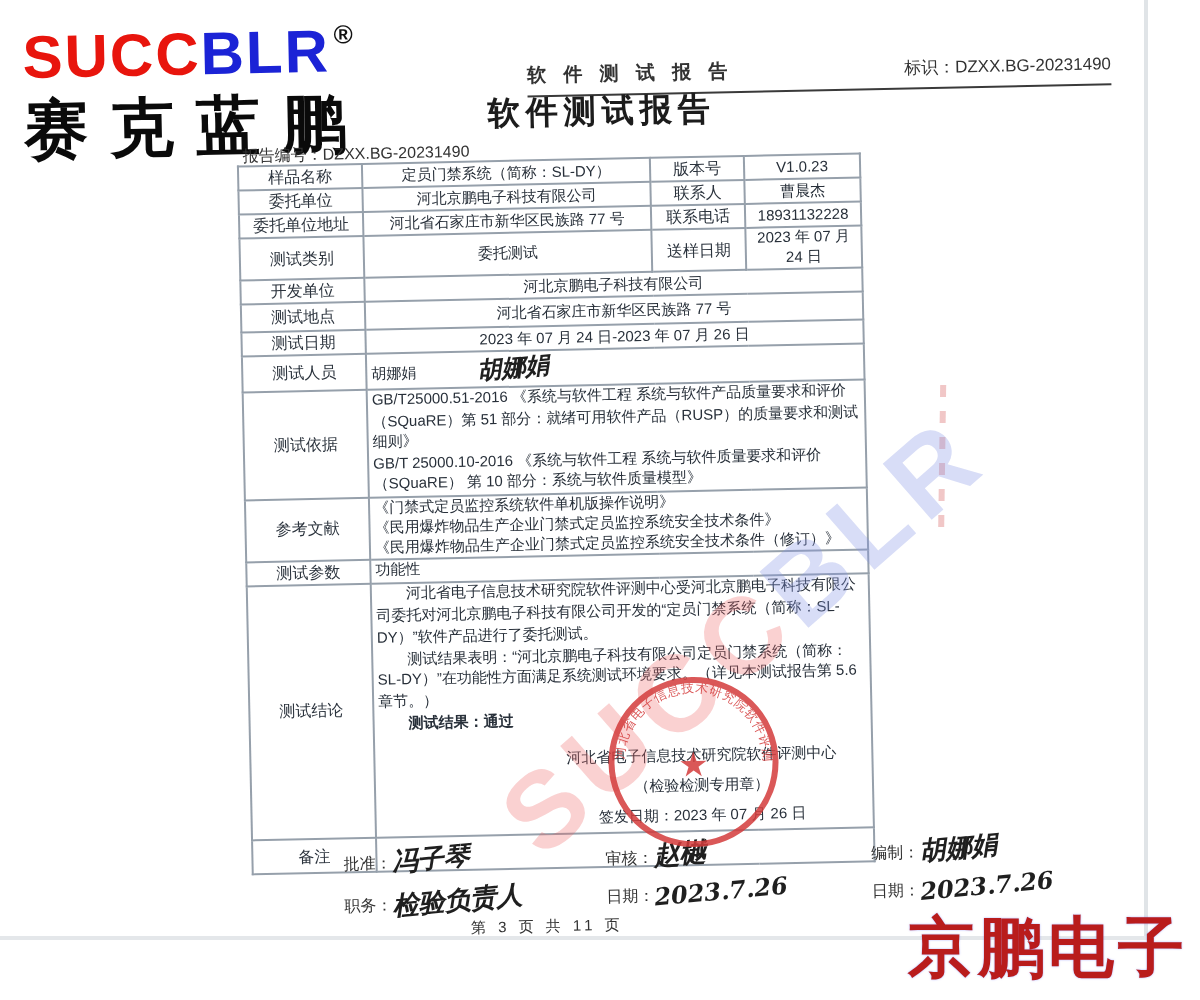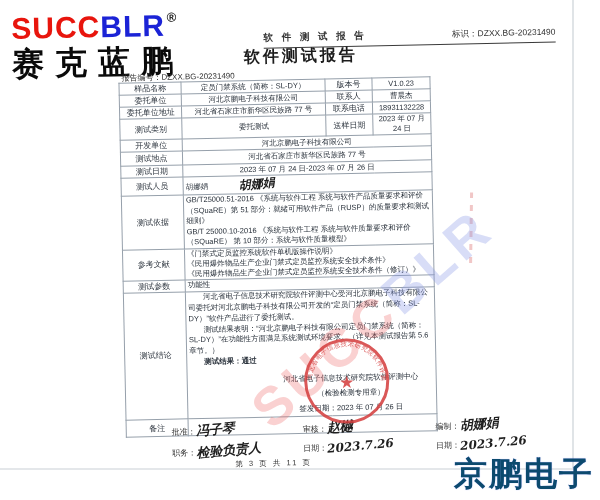--- a/index.html
+++ b/index.html
@@ -66,21 +66,21 @@
   
   .red-scribble{position:absolute;left:470px;top:196px;width:3px;height:72px;opacity:.3;
                 background:repeating-linear-gradient(#d04444 0 6px, transparent 6px 13px);
                 transform:rotate(2deg);z-index:3;}
 
   
   .edge-r{position:absolute;left:572px;top:0;width:2px;height:469px;background:#e0e4e7;}
   .edge-b{position:absolute;left:0;top:468px;width:574px;height:2px;background:#e4e7ea;}
 
   
-  .jp-logo{position:absolute;right:6px;bottom:3px;font-size:33px;font-weight:bold;color:#0c4a6e;
+  .jp-logo{position:absolute;right:6px;bottom:3px;font-size:33px;font-weight:bold;color:#b91c1c;
            letter-spacing:2px;z-index:9;text-shadow:0 0 1px rgba(90,100,255,.55);}
 </style>
 </head>
 <body>
 
 <div class="canvas">
 
   <div class="scan">
 
     <div class="logo">

